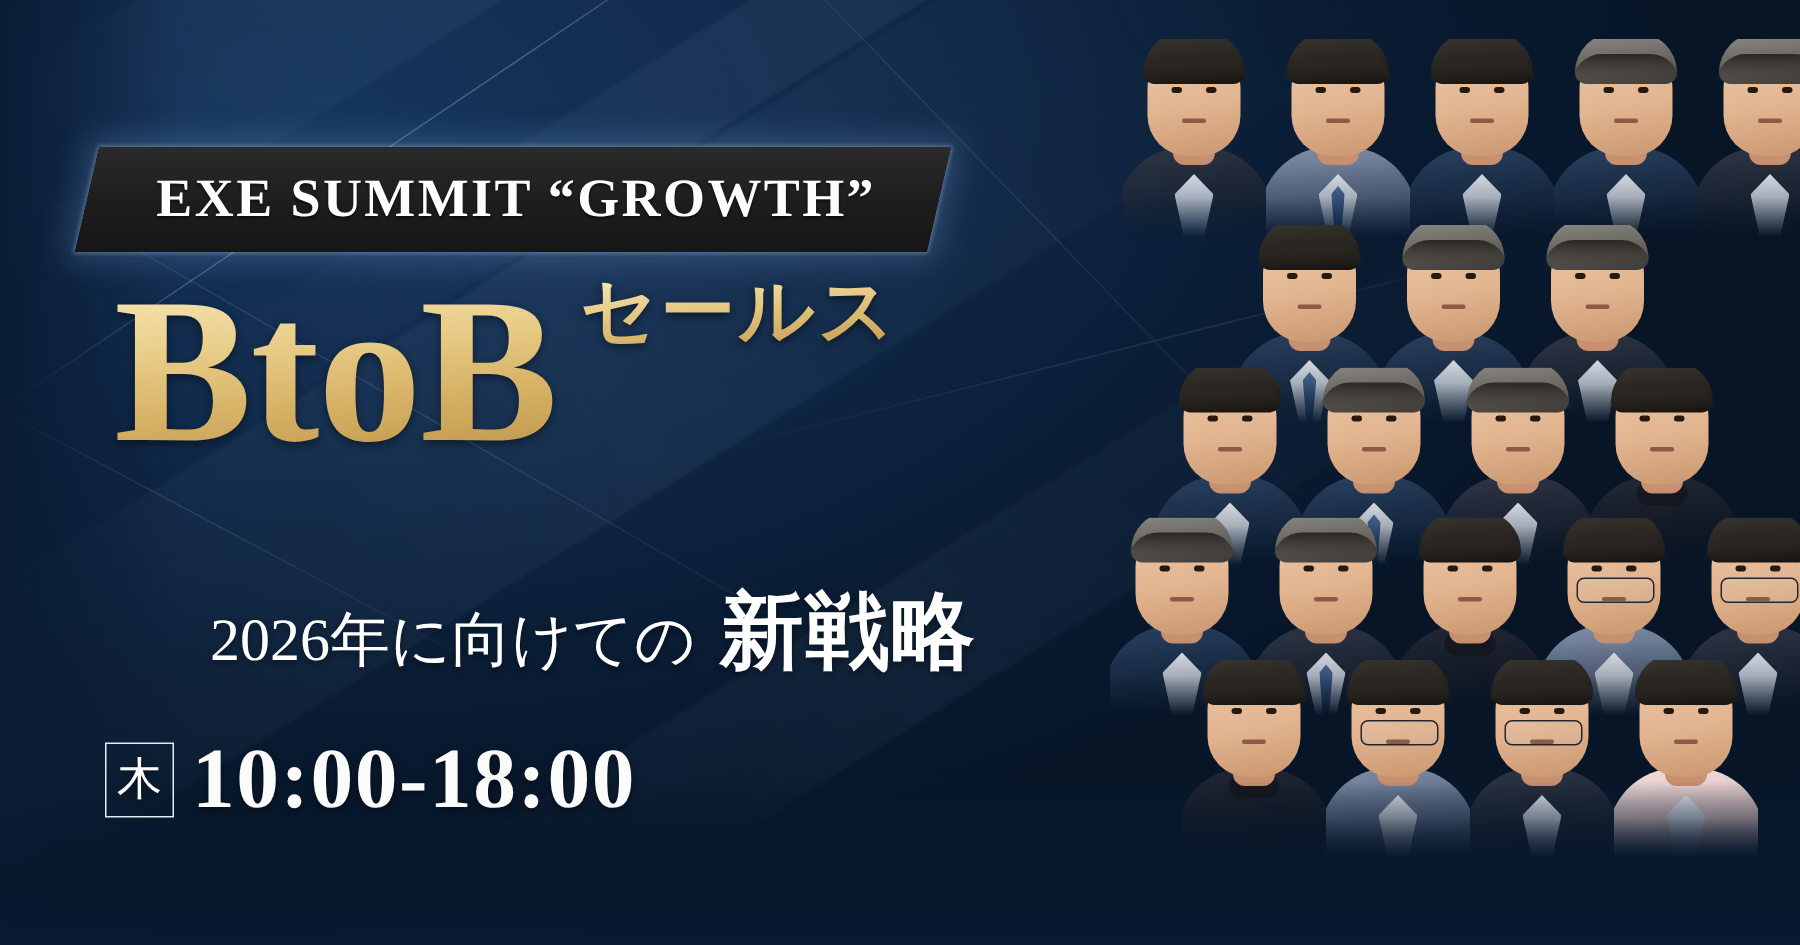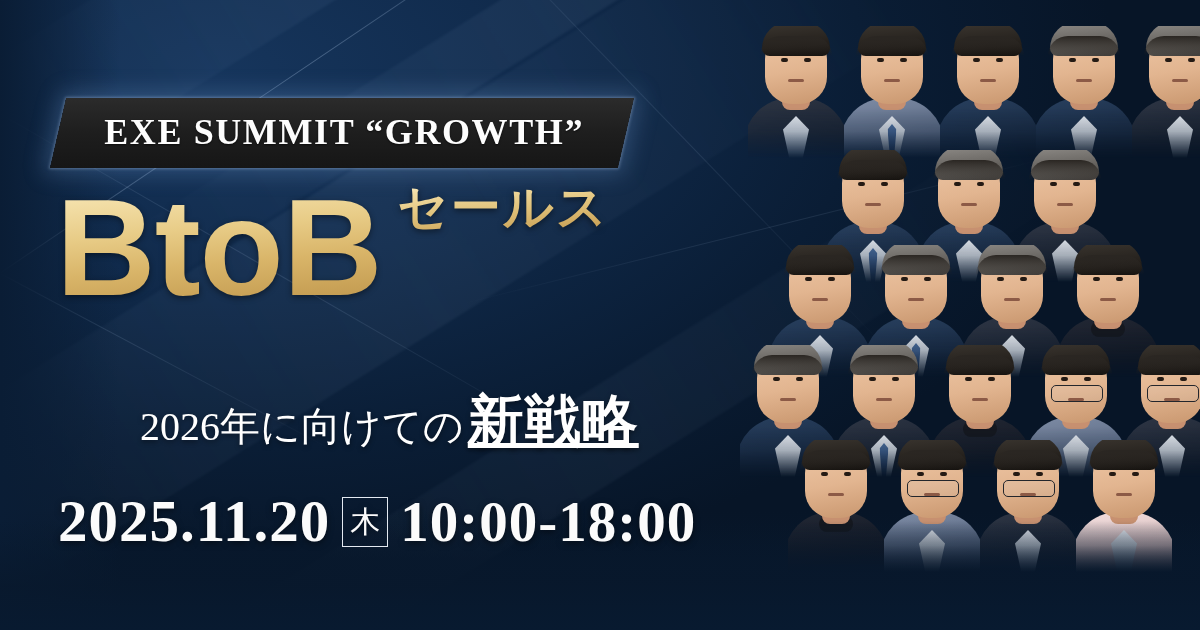--- a/index.html
+++ b/index.html
@@ -75,32 +75,33 @@
     white-space:nowrap;
     text-shadow:0 1px 2px rgba(0,0,0,.6);
   }
 
   
   .title-row {
     position:absolute; left:56px; top:178px;
     display:flex; align-items:flex-start;
   }
   .btob {
-    font-family:Liberation Sans, sans-serif;
+    font-family:Liberation Serif, serif;
     font-weight:700;
     font-size:138px;
     line-height:1.0;
     letter-spacing:-1px;
     background:linear-gradient(175deg,#fff2cf 0%, #f3dfa8 16%, #e8cc87 38%, #d9b569 60%, #c9a257 80%, #b8914a 100%);
     -webkit-background-clip:text;
     background-clip:text;
     color:transparent;
     -webkit-text-fill-color:transparent;
     filter:drop-shadow(0 2px 3px rgba(0,0,0,.45));
     white-space:nowrap;
+    margin-left:20px;
   }
   .kana {
     margin-left:16px;
     margin-top:0;
     font-family:"DejaVu Sans", sans-serif;
     font-weight:700;
     font-size:50px;
     line-height:1.18;
     letter-spacing:2px;
     background:linear-gradient(175deg,#fff4d6 0%, #f2dda4 22%, #e2c47d 50%, #cfa95f 78%, #bd954c 100%);
@@ -123,22 +124,21 @@
   .sub-small {
     font-family:"Liberation Serif", serif;
     font-size:40px;
     letter-spacing:0px;
   }
   .sub-big {
     font-family:"Liberation Serif", serif;
     font-weight:700;
     font-size:56px;
     letter-spacing:1px;
-    margin-left:4px;
-    text-decoration:underline;
+    margin-left:16px;
   }
 
   
   .dateline {
     position:absolute; left:58px; top:487px;
     display:flex; align-items:center; gap:0px;
     color:#fbfbfb;
     white-space:nowrap;
     text-shadow:0 2px 6px rgba(0,0,0,.5);
   }
@@ -523,19 +523,18 @@
         <div>セールス</div>
       </div>
     </div>
 
     <div class="subtitle">
       <span class="sub-small">2026年に向けての</span>
       <span class="sub-big">新戦略</span>
     </div>
 
     <div class="dateline">
-      <span class="date-main">2025.11.20</span>
       <span class="dow-box">木</span>
       <span class="time-main">10:00-18:00</span>
     </div>
 
   </div>
 </div>
 
 </body></html>

